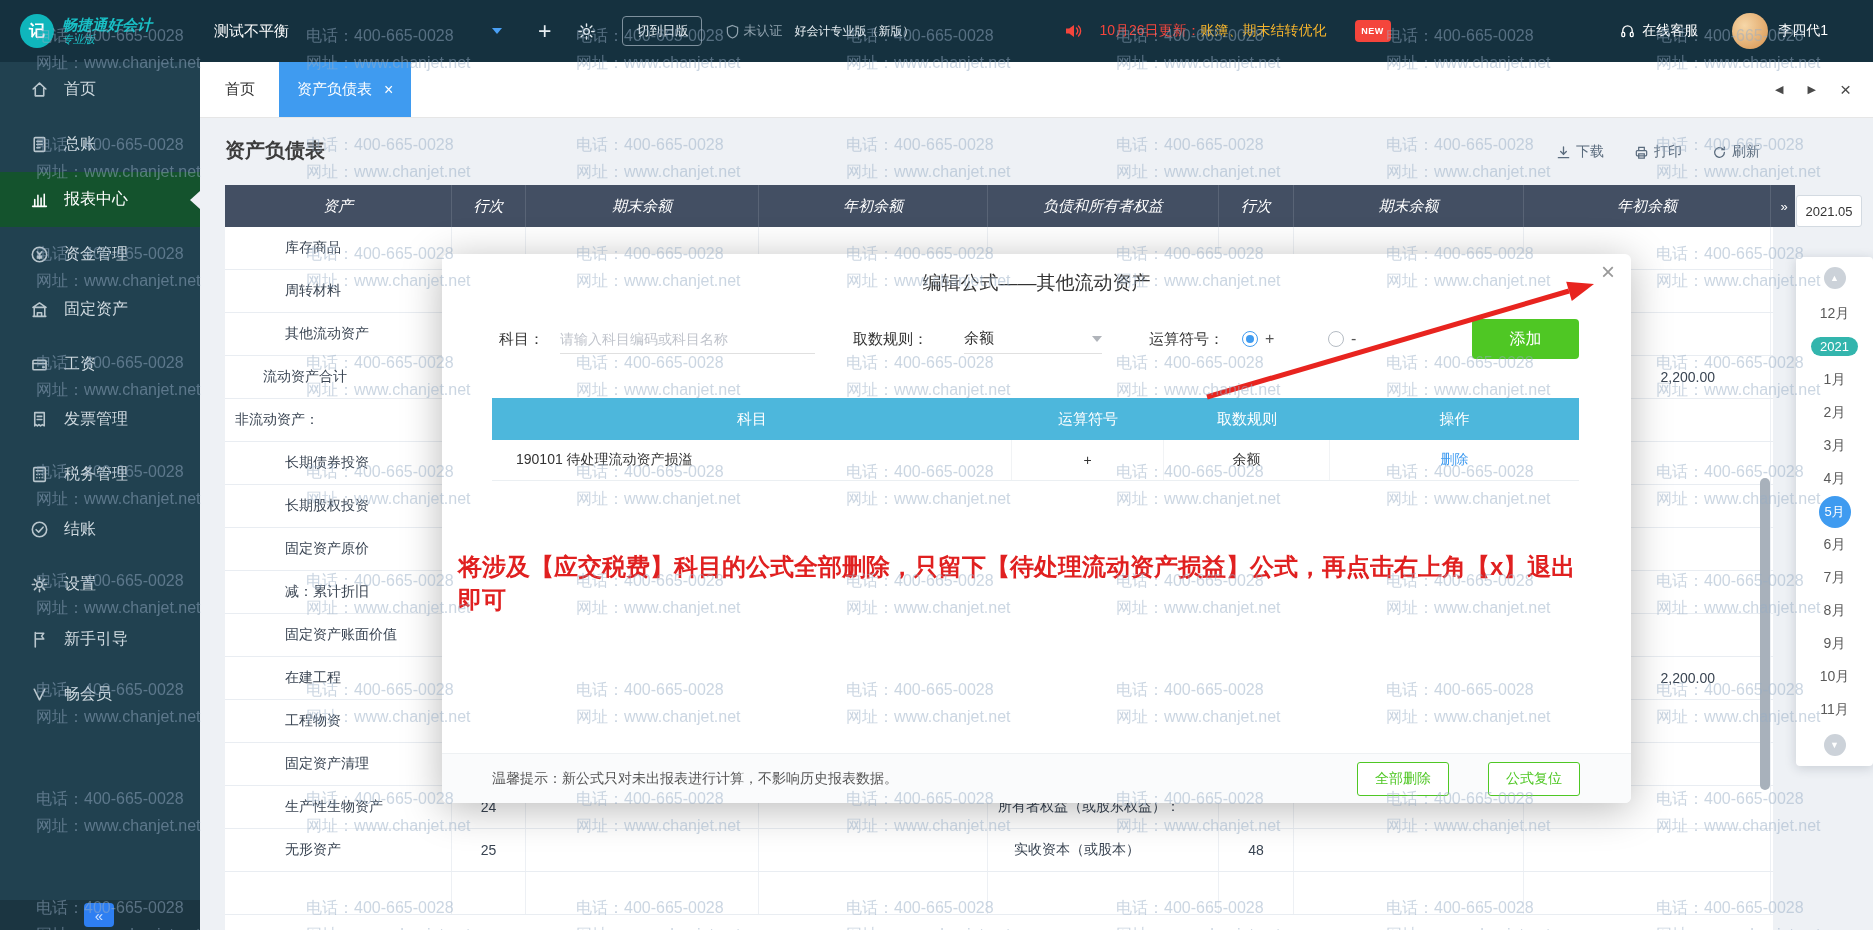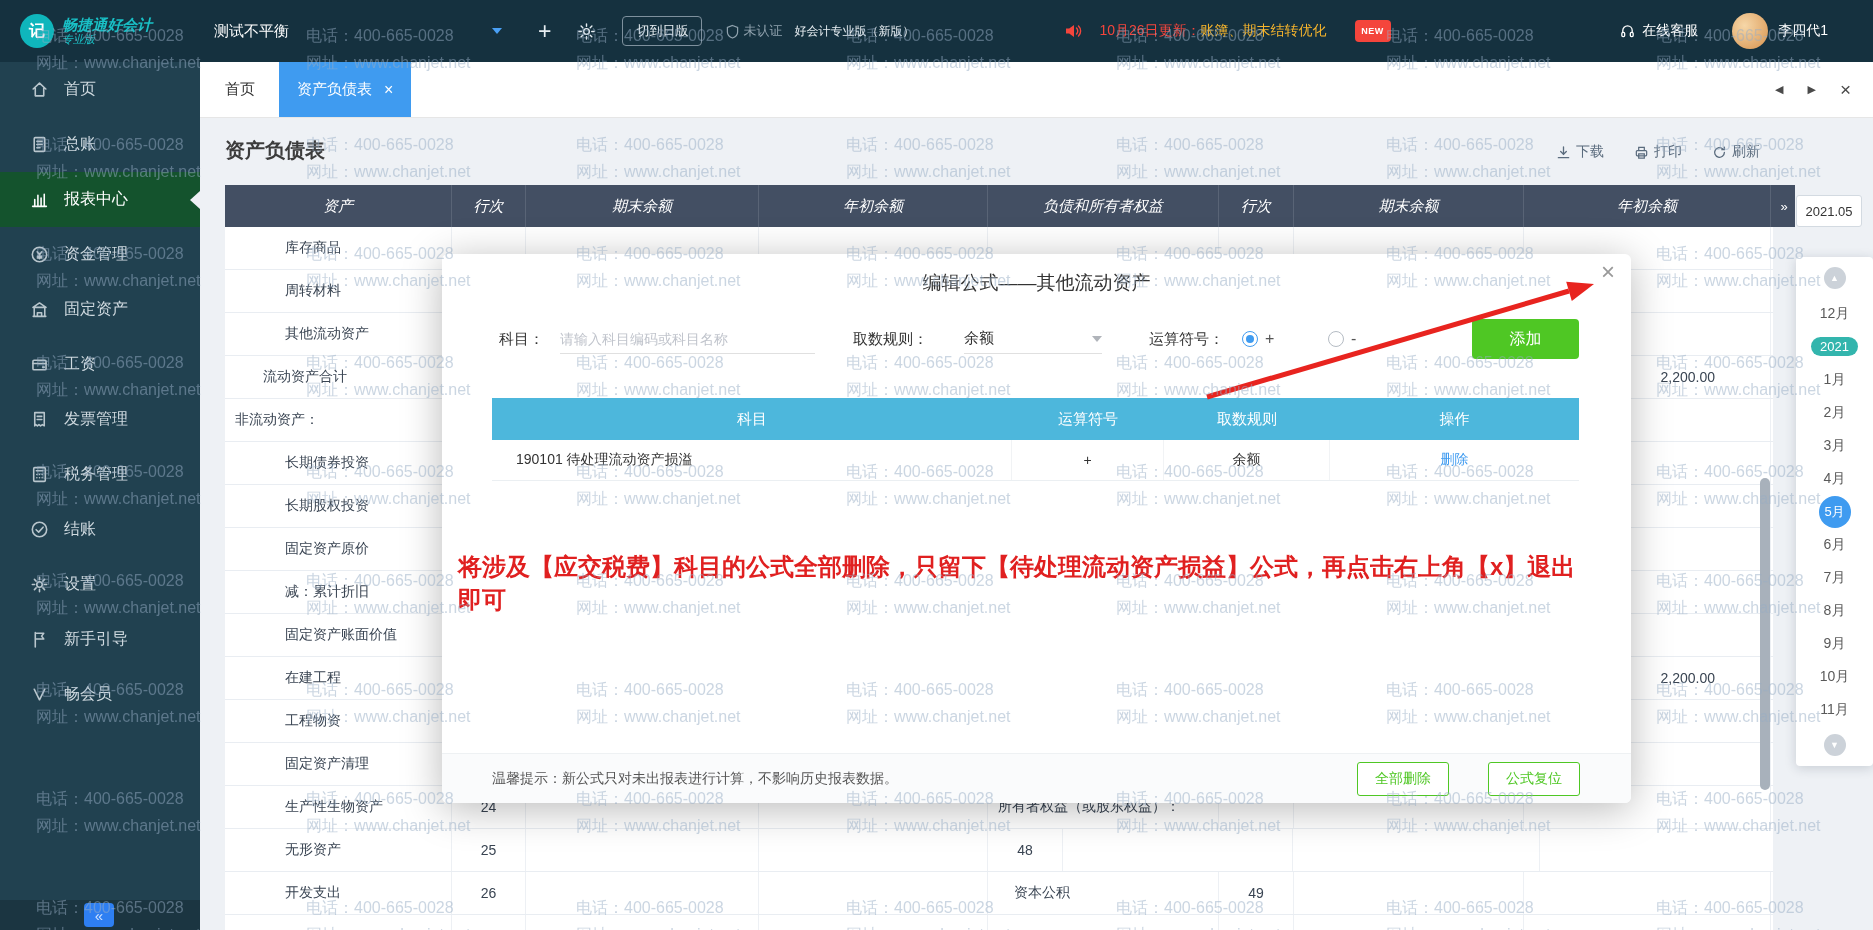--- a/index.html
+++ b/index.html
@@ -502,31 +502,22 @@
         <div class="bs-cell lind0" style="width: 231px;">所有者权益（或股东权益）：</div>
         <div class="bs-cell c-center" style="width: 75px;"></div>
         <div class="bs-cell c-num" style="width: 230px;"></div>
         <div class="bs-cell c-num" style="width: 247px;"></div>
       </div>
       <div class="bs-row">
         <div class="bs-cell ind2" style="width: 227px;">无形资产</div>
         <div class="bs-cell c-center" style="width: 74px;">25</div>
         <div class="bs-cell c-num" style="width: 233px;"></div>
         <div class="bs-cell c-num" style="width: 229px;"></div>
+        <div class="bs-cell lind1" style="width: 231px;">实收资本（或股本）</div>
         <div class="bs-cell c-center" style="width: 75px;">48</div>
-        <div class="bs-cell c-num" style="width: 230px;"></div>
-        <div class="bs-cell c-num" style="width: 247px;"></div>
-      </div>
-      <div class="bs-row">
-        <div class="bs-cell ind2" style="width: 227px;">开发支出</div>
-        <div class="bs-cell c-center" style="width: 74px;">26</div>
-        <div class="bs-cell c-num" style="width: 233px;"></div>
-        <div class="bs-cell c-num" style="width: 229px;"></div>
-        <div class="bs-cell lind1" style="width: 231px;">资本公积</div>
-        <div class="bs-cell c-center" style="width: 75px;">49</div>
         <div class="bs-cell c-num" style="width: 230px;"></div>
         <div class="bs-cell c-num" style="width: 247px;"></div>
       </div>
       <div class="bs-row">
         <div class="bs-cell ind0" style="width: 227px;"></div>
         <div class="bs-cell c-center" style="width: 74px;"></div>
         <div class="bs-cell c-num" style="width: 233px;"></div>
         <div class="bs-cell c-num" style="width: 229px;"></div>
         <div class="bs-cell lind0" style="width: 231px;"></div>
         <div class="bs-cell c-center" style="width: 75px;"></div>

